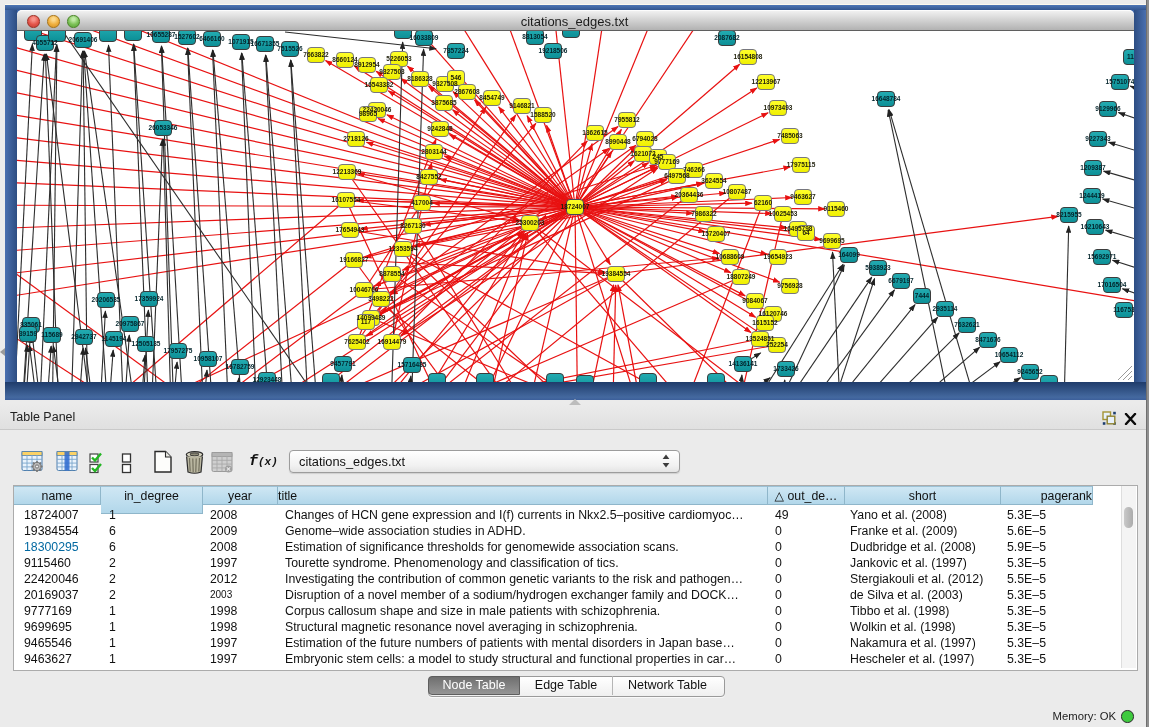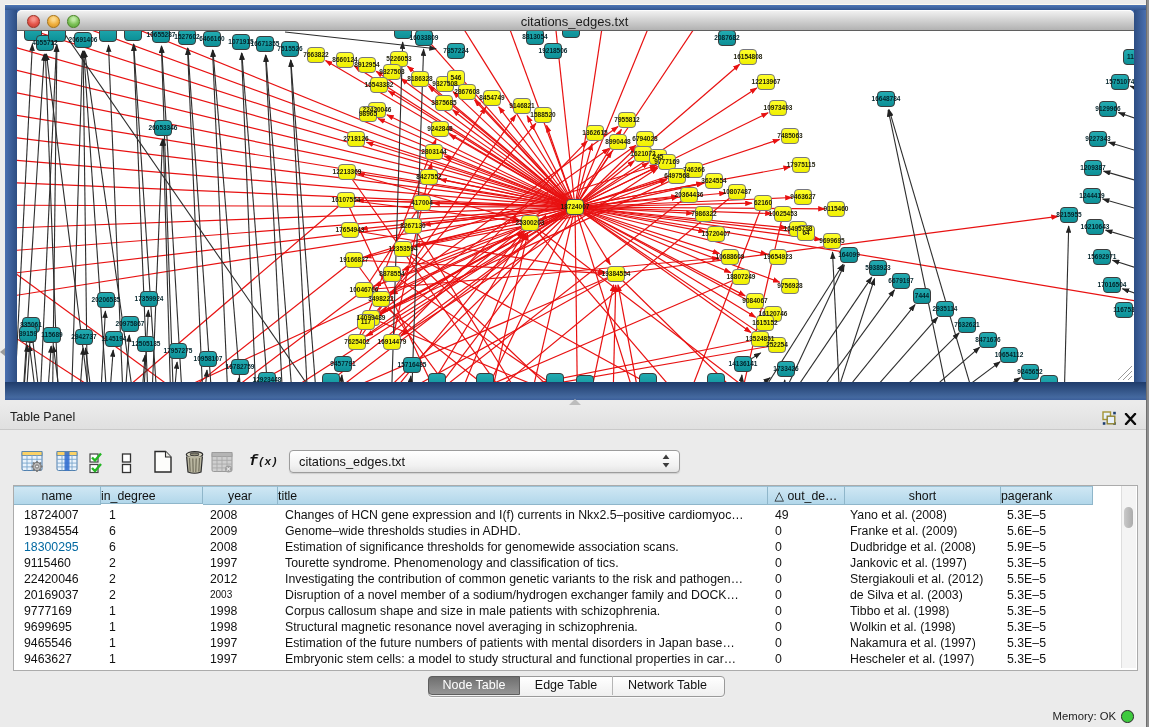--- a/index.html
+++ b/index.html
@@ -635,37 +635,37 @@
 <div style="position:absolute;left:289px;top:450px;width:389px;height:21px;background:linear-gradient(#ffffff,#f1f1f1 70%,#e4e4e4);
      border:1px solid #9c9c9c;border-radius:4px;box-shadow:0 1px 1px rgba(0,0,0,0.12)"></div>
 <div style="position:absolute;left:299px;top:454px;font-size:12.8px;color:#111">citations_edges.txt</div>
 <svg style="position:absolute;left:661px;top:454px" width="10" height="14" viewBox="0 0 10 14">
 <path d="M5,0.5 L8.4,5 L1.6,5 z" fill="#3b3b3b"></path>
     <path d="M5,13.5 L1.6,9 L8.4,9 z" fill="#3b3b3b"></path>
   </svg>
 
 <div style="position:absolute;left:13px;top:485px;width:1123px;height:184px;background:#fff;border:1px solid #ababab"></div>
 <div style="position:absolute;left:14px;top:486px;width:87px;height:19px;background:linear-gradient(#cfe7f4,#b2d7ea);border-right:1px solid #8fb6ca;border-top:1px solid #9cc2d6;border-bottom:1px solid #8fb6ca;box-sizing:border-box;text-align:center;line-height:18px;font-size:12.3px;color:#111">name</div>
-<div style="position:absolute;left:101px;top:486px;width:102px;height:18px;background:linear-gradient(#cfe7f4,#b2d7ea);border-right:1px solid #8fb6ca;border-top:1px solid #9cc2d6;border-bottom:1px solid #8fb6ca;box-sizing:border-box;text-align:left;line-height:18px;font-size:12.3px;color:#111">in_degree</div>
+<div style="position:absolute;left:101px;top:486px;width:102px;height:28px;background:linear-gradient(#cfe7f4,#b2d7ea);border-right:1px solid #8fb6ca;border-top:1px solid #9cc2d6;border-bottom:1px solid #8fb6ca;box-sizing:border-box;text-align:center;line-height:18px;font-size:12.3px;color:#111">in_degree</div>
 <div style="position:absolute;left:203px;top:486px;width:75px;height:19px;background:linear-gradient(#cfe7f4,#b2d7ea);border-right:1px solid #8fb6ca;border-top:1px solid #9cc2d6;border-bottom:1px solid #8fb6ca;box-sizing:border-box;text-align:center;line-height:18px;font-size:12.3px;color:#111">year</div>
 <div style="position:absolute;left:278px;top:486px;width:490px;height:19px;background:linear-gradient(#cfe7f4,#b2d7ea);border-right:1px solid #8fb6ca;border-top:1px solid #9cc2d6;border-bottom:1px solid #8fb6ca;box-sizing:border-box;line-height:18px;font-size:12.3px;color:#111">title</div>
 <div style="position:absolute;left:768px;top:486px;width:77px;height:19px;background:linear-gradient(#cfe7f4,#b2d7ea);border-right:1px solid #8fb6ca;border-top:1px solid #9cc2d6;border-bottom:1px solid #8fb6ca;box-sizing:border-box;text-align:center;line-height:18px;font-size:12.3px;color:#111">△ out_de…</div>
 <div style="position:absolute;left:845px;top:486px;width:156px;height:19px;background:linear-gradient(#cfe7f4,#b2d7ea);border-right:1px solid #8fb6ca;border-top:1px solid #9cc2d6;border-bottom:1px solid #8fb6ca;box-sizing:border-box;text-align:center;line-height:18px;font-size:12.3px;color:#111">short</div>
-<div style="position:absolute;left:1001px;top:486px;width:92px;height:19px;background:linear-gradient(#cfe7f4,#b2d7ea);border-right:1px solid #8fb6ca;border-top:1px solid #9cc2d6;border-bottom:1px solid #8fb6ca;box-sizing:border-box;text-align:left;line-height:18px;font-size:12.3px;color:#111">pagerank</div>
+<div style="position:absolute;left:1001px;top:486px;width:92px;height:19px;background:linear-gradient(#cfe7f4,#b2d7ea);border-right:1px solid #8fb6ca;border-top:1px solid #9cc2d6;border-bottom:1px solid #8fb6ca;box-sizing:border-box;text-align:right;line-height:18px;font-size:12.3px;color:#111">pagerank</div>
 <div style="position:absolute;left:24px;top:507px;width:490px;height:16px;line-height:16px;font-size:12.3px;color:#111;white-space:nowrap;overflow:hidden">18724007</div>
 <div style="position:absolute;left:109px;top:507px;width:490px;height:16px;line-height:16px;font-size:12.3px;color:#111;white-space:nowrap;overflow:hidden">1</div>
 <div style="position:absolute;left:210px;top:507px;width:490px;height:16px;line-height:16px;font-size:12.3px;color:#111;white-space:nowrap;overflow:hidden">2008</div>
 <div style="position:absolute;left:285px;top:507px;width:490px;height:16px;line-height:16px;font-size:12.3px;color:#111;white-space:nowrap;overflow:hidden">Changes of HCN gene expression and I(f) currents in Nkx2.5–positive cardiomyoc…</div>
 <div style="position:absolute;left:775px;top:507px;width:490px;height:16px;line-height:16px;font-size:12.3px;color:#111;white-space:nowrap;overflow:hidden">49</div>
 <div style="position:absolute;left:850px;top:507px;width:490px;height:16px;line-height:16px;font-size:12.3px;color:#111;white-space:nowrap;overflow:hidden">Yano et al. (2008)</div>
 <div style="position:absolute;left:1007px;top:507px;width:490px;height:16px;line-height:16px;font-size:12.3px;color:#111;white-space:nowrap;overflow:hidden">5.3E–5</div>
 <div style="position:absolute;left:24px;top:523px;width:490px;height:16px;line-height:16px;font-size:12.3px;color:#111;white-space:nowrap;overflow:hidden">19384554</div>
 <div style="position:absolute;left:109px;top:523px;width:490px;height:16px;line-height:16px;font-size:12.3px;color:#111;white-space:nowrap;overflow:hidden">6</div>
 <div style="position:absolute;left:210px;top:523px;width:490px;height:16px;line-height:16px;font-size:12.3px;color:#111;white-space:nowrap;overflow:hidden">2009</div>
-<div style="position:absolute;left:285px;top:523px;width:490px;height:16px;line-height:16px;font-size:12.3px;color:#111;white-space:nowrap;overflow:hidden">Genome–wide thresholds studies in ADHD.</div>
+<div style="position:absolute;left:285px;top:523px;width:490px;height:16px;line-height:16px;font-size:12.3px;color:#111;white-space:nowrap;overflow:hidden">Genome–wide association studies in ADHD.</div>
 <div style="position:absolute;left:775px;top:523px;width:490px;height:16px;line-height:16px;font-size:12.3px;color:#111;white-space:nowrap;overflow:hidden">0</div>
 <div style="position:absolute;left:850px;top:523px;width:490px;height:16px;line-height:16px;font-size:12.3px;color:#111;white-space:nowrap;overflow:hidden">Franke et al. (2009)</div>
 <div style="position:absolute;left:1007px;top:523px;width:490px;height:16px;line-height:16px;font-size:12.3px;color:#111;white-space:nowrap;overflow:hidden">5.6E–5</div>
 <div style="position:absolute;left:24px;top:539px;width:490px;height:16px;line-height:16px;font-size:12.3px;color:#0369a1;white-space:nowrap;overflow:hidden">18300295</div>
 <div style="position:absolute;left:109px;top:539px;width:490px;height:16px;line-height:16px;font-size:12.3px;color:#111;white-space:nowrap;overflow:hidden">6</div>
 <div style="position:absolute;left:210px;top:539px;width:490px;height:16px;line-height:16px;font-size:12.3px;color:#111;white-space:nowrap;overflow:hidden">2008</div>
 <div style="position:absolute;left:285px;top:539px;width:490px;height:16px;line-height:16px;font-size:12.3px;color:#111;white-space:nowrap;overflow:hidden">Estimation of significance thresholds for genomewide association scans.</div>
 <div style="position:absolute;left:775px;top:539px;width:490px;height:16px;line-height:16px;font-size:12.3px;color:#111;white-space:nowrap;overflow:hidden">0</div>
 <div style="position:absolute;left:850px;top:539px;width:490px;height:16px;line-height:16px;font-size:12.3px;color:#111;white-space:nowrap;overflow:hidden">Dudbridge et al. (2008)</div>
 <div style="position:absolute;left:1007px;top:539px;width:490px;height:16px;line-height:16px;font-size:12.3px;color:#111;white-space:nowrap;overflow:hidden">5.9E–5</div>

